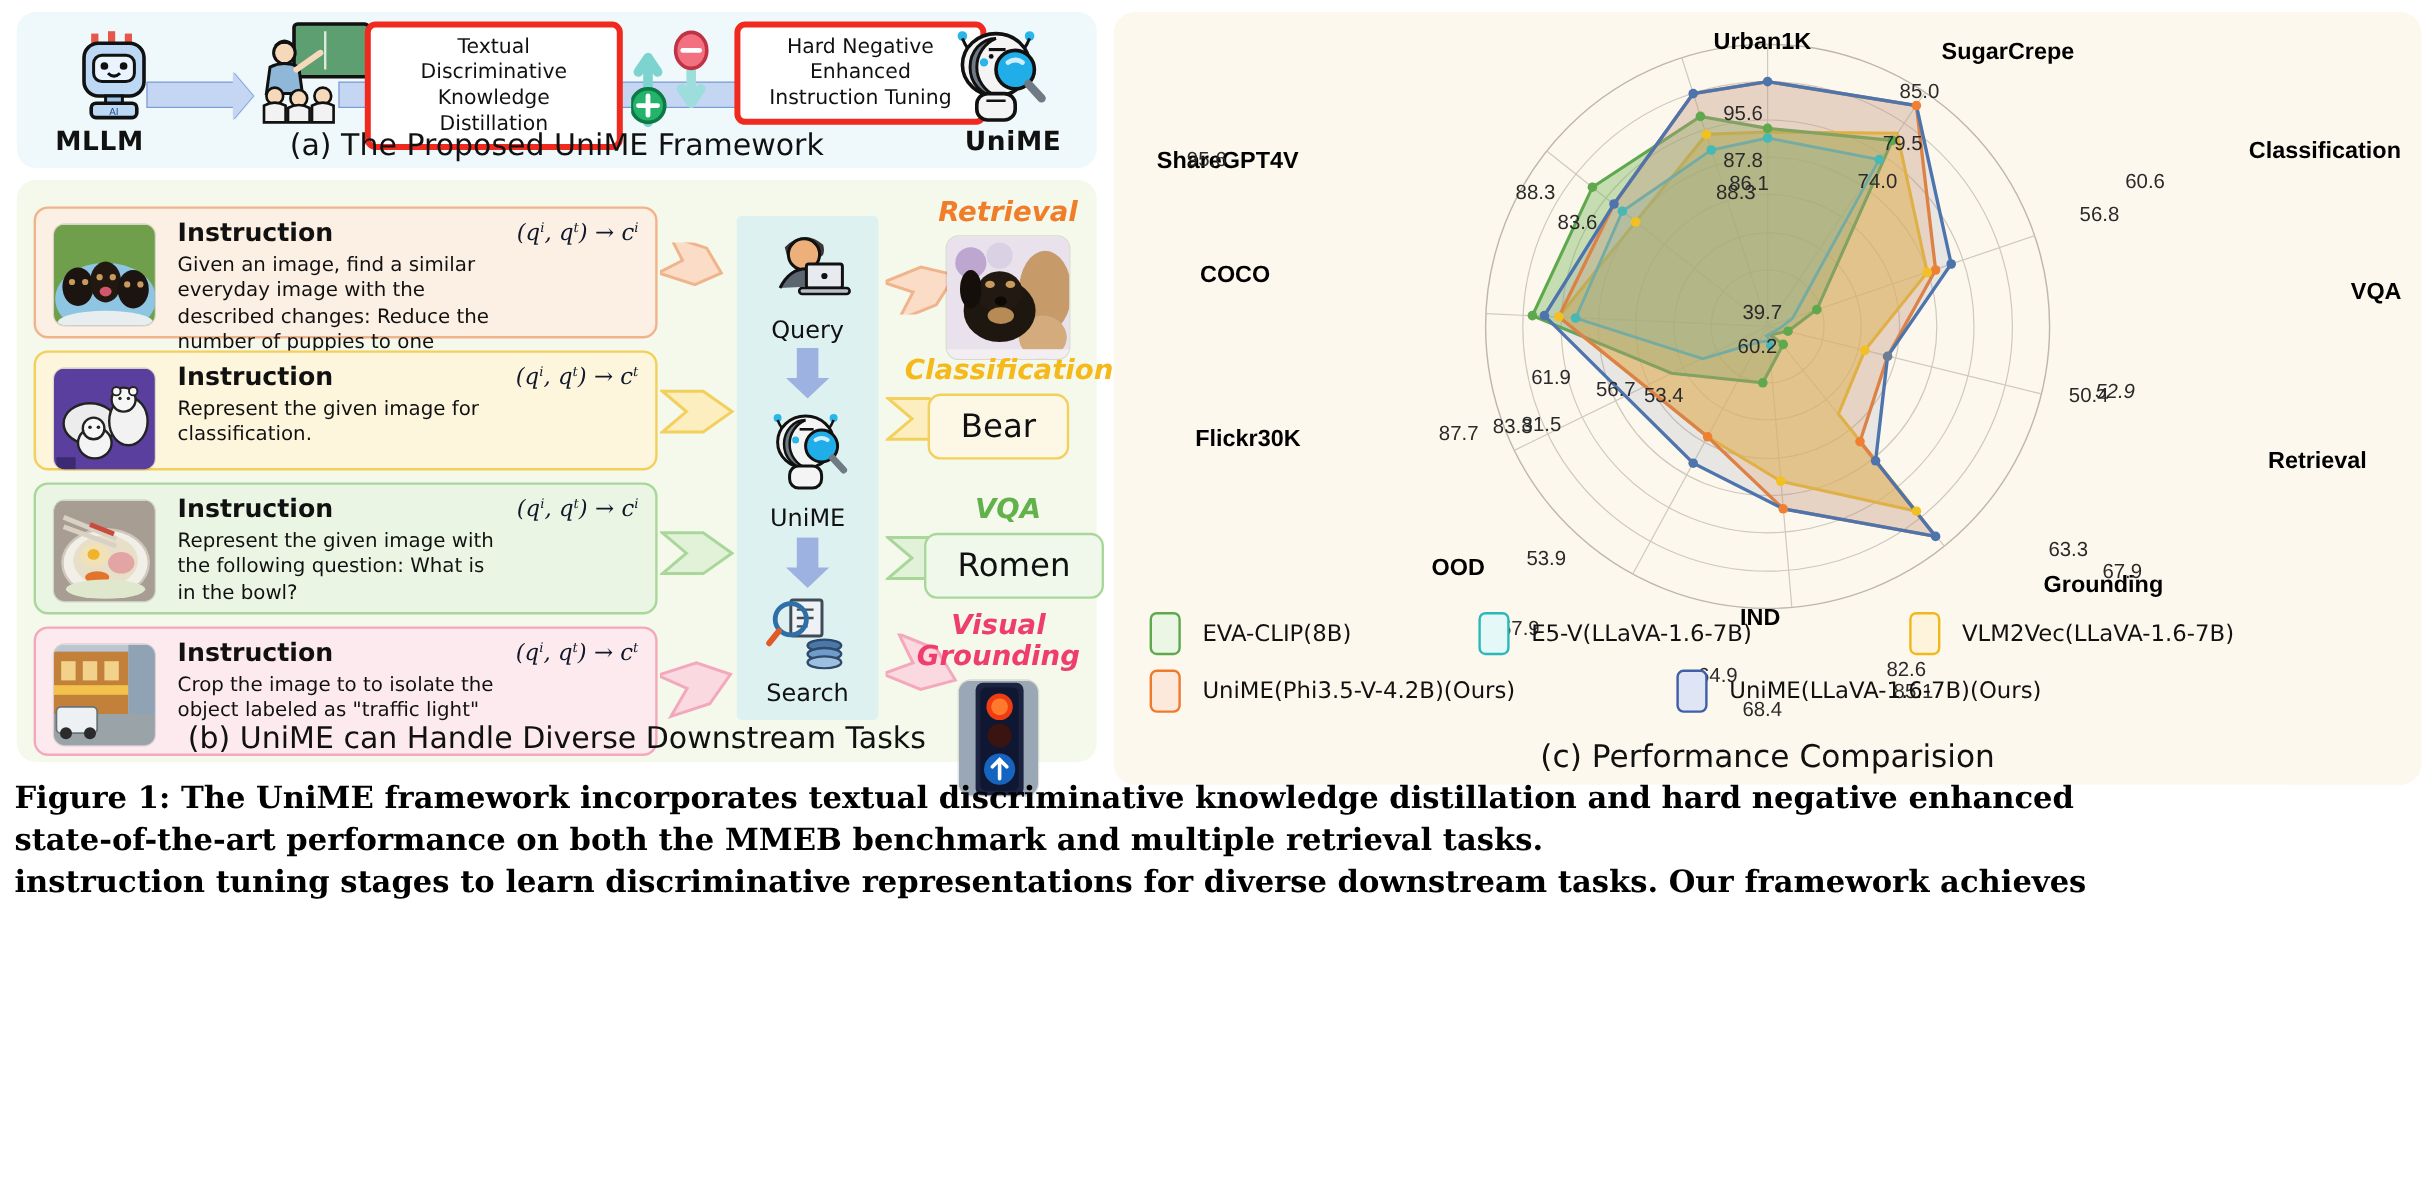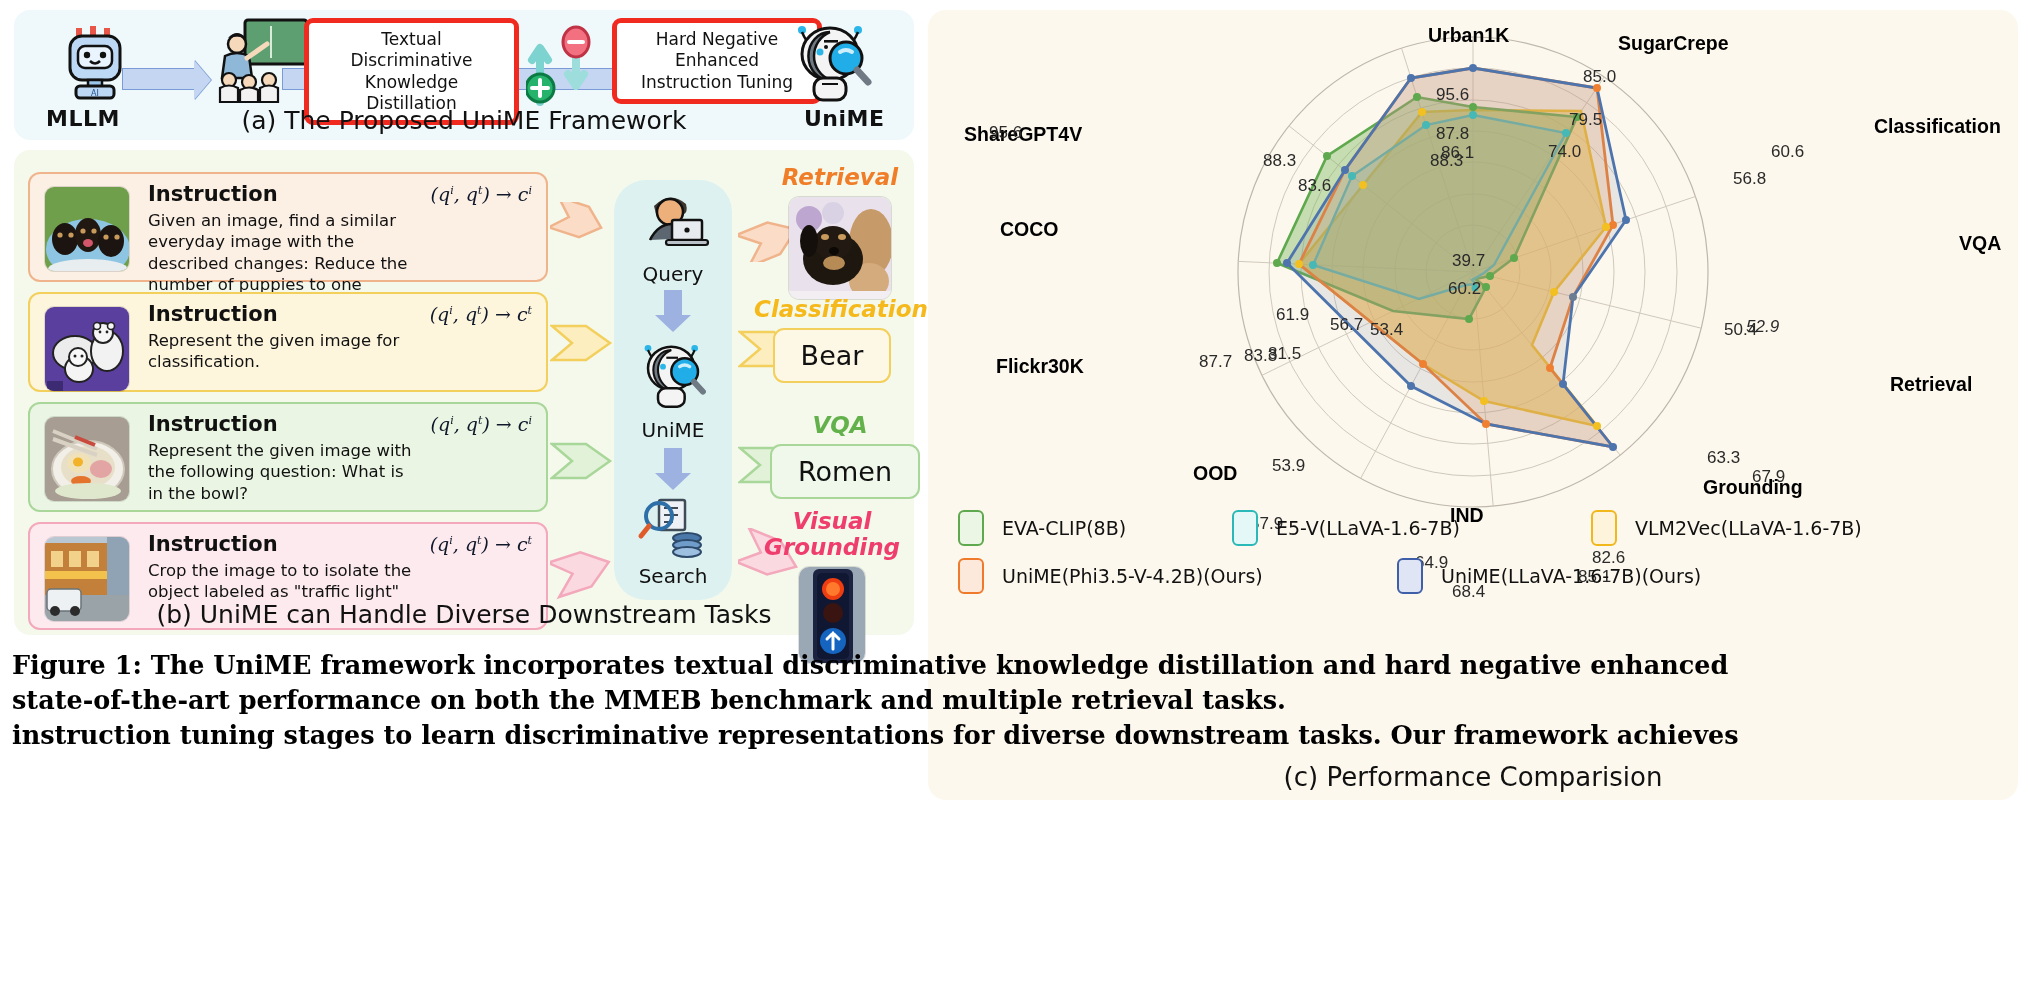--- a/index.html
+++ b/index.html
@@ -87,21 +87,21 @@
   .inst-math sup { font-size:11px; font-style:italic; }
 
   .card1 { top:22px;  height:110px; background:#fcefe4; border-color:#f0b48c; }
   .card2 { top:142px; height:100px; background:#fdf6dd; border-color:#f3cf5c; }
   .card3 { top:252px; height:110px; background:#eaf6e3; border-color:#a9d79a; }
   .card4 { top:372px; height:108px; background:#fdeaee; border-color:#f3a8bb; }
 
   
   .pipe {
     position:absolute; left:600px; top:30px; width:118px; height:420px;
-    background:#ddf2f0; border-radius:32px;
+    background:#ddf2f0; border-radius:4px;
   }
   .pipe-item { position:absolute; left:0; width:118px; text-align:center; }
   .pipe-label {
     font-family:"DejaVu Sans", sans-serif; font-size:20px; color:#111; margin-top:2px;
   }
   .vert-arrow {
     position:absolute; left:50px; width:18px; height:26px; background:#9db2e0;
   }
   .vert-arrow:after {
     content:""; position:absolute; left:-9px; bottom:-16px;
@@ -128,21 +128,21 @@
     margin:6px auto 0; border-radius:11px; overflow:hidden;
     border:1px solid rgba(0,0,0,.12);
   }
   .cap-b {
     position:absolute; left:0; right:0; bottom:6px; text-align:center;
     font-family:"DejaVu Sans", sans-serif; font-size:25px; color:#111; font-weight:500;
   }
 
   
   .panel-c {
-    position:absolute; left:928px; top:10px; width:1090px; height:790px;
+    position:absolute; left:928px; top:10px; width:1090px; height:644px;
     background:#fdf8ed; border-radius:18px;
   }
   .radar-svg { position:absolute; left:0; top:0; }
   .axis-label {
     position:absolute; font-family:"Liberation Sans", sans-serif;
     font-size:19.5px; font-weight:700; color:#000; white-space:nowrap;
   }
   .val-label {
     position:absolute; font-family:"Liberation Sans", sans-serif;
     font-size:17px; color:#2a2a2a; white-space:nowrap;
@@ -555,21 +555,21 @@
     <div class="val-label" style="left:513px; top:133px;">86.1</div>
     <div class="val-label" style="left:655px; top:57px;">85.0</div>
     <div class="val-label" style="left:641px; top:100px;">79.5</div>
     <div class="val-label" style="left:620px; top:132px;">74.0</div>
     <div class="val-label" style="left:843px; top:132px;">60.6</div>
     <div class="val-label" style="left:805px; top:159px;">56.8</div>
     <div class="val-label" style="left:818px; top:307px;font-style:italic;">52.9</div>
     <div class="val-label" style="left:772px; top:310px;margin-left:24px;">50.4</div>
     <div class="val-label" style="left:779px; top:438px;">63.3</div>
     <div class="val-label" style="left:824px; top:457px;">67.9</div>
-    <div class="val-label" style="left:644px; top:538px;margin-left:20px;">82.6</div>
+    <div class="val-label" style="left:644px; top:538px;">82.6</div>
     <div class="val-label" style="left:650px; top:557px;">85.1</div>
     <div class="val-label" style="left:524px; top:572px;">68.4</div>
     <div class="val-label" style="left:487px; top:543px;">64.9</div>
     <div class="val-label" style="left:322px; top:504px;">57.9</div>
     <div class="val-label" style="left:344px; top:446px;">53.9</div>
     <div class="val-label" style="left:271px; top:342px;">87.7</div>
     <div class="val-label" style="left:316px; top:336px;">83.3</div>
     <div class="val-label" style="left:340px; top:334px;">81.5</div>
     <div class="val-label" style="left:348px; top:295px;">61.9</div>
     <div class="val-label" style="left:402px; top:305px;">56.7</div>

